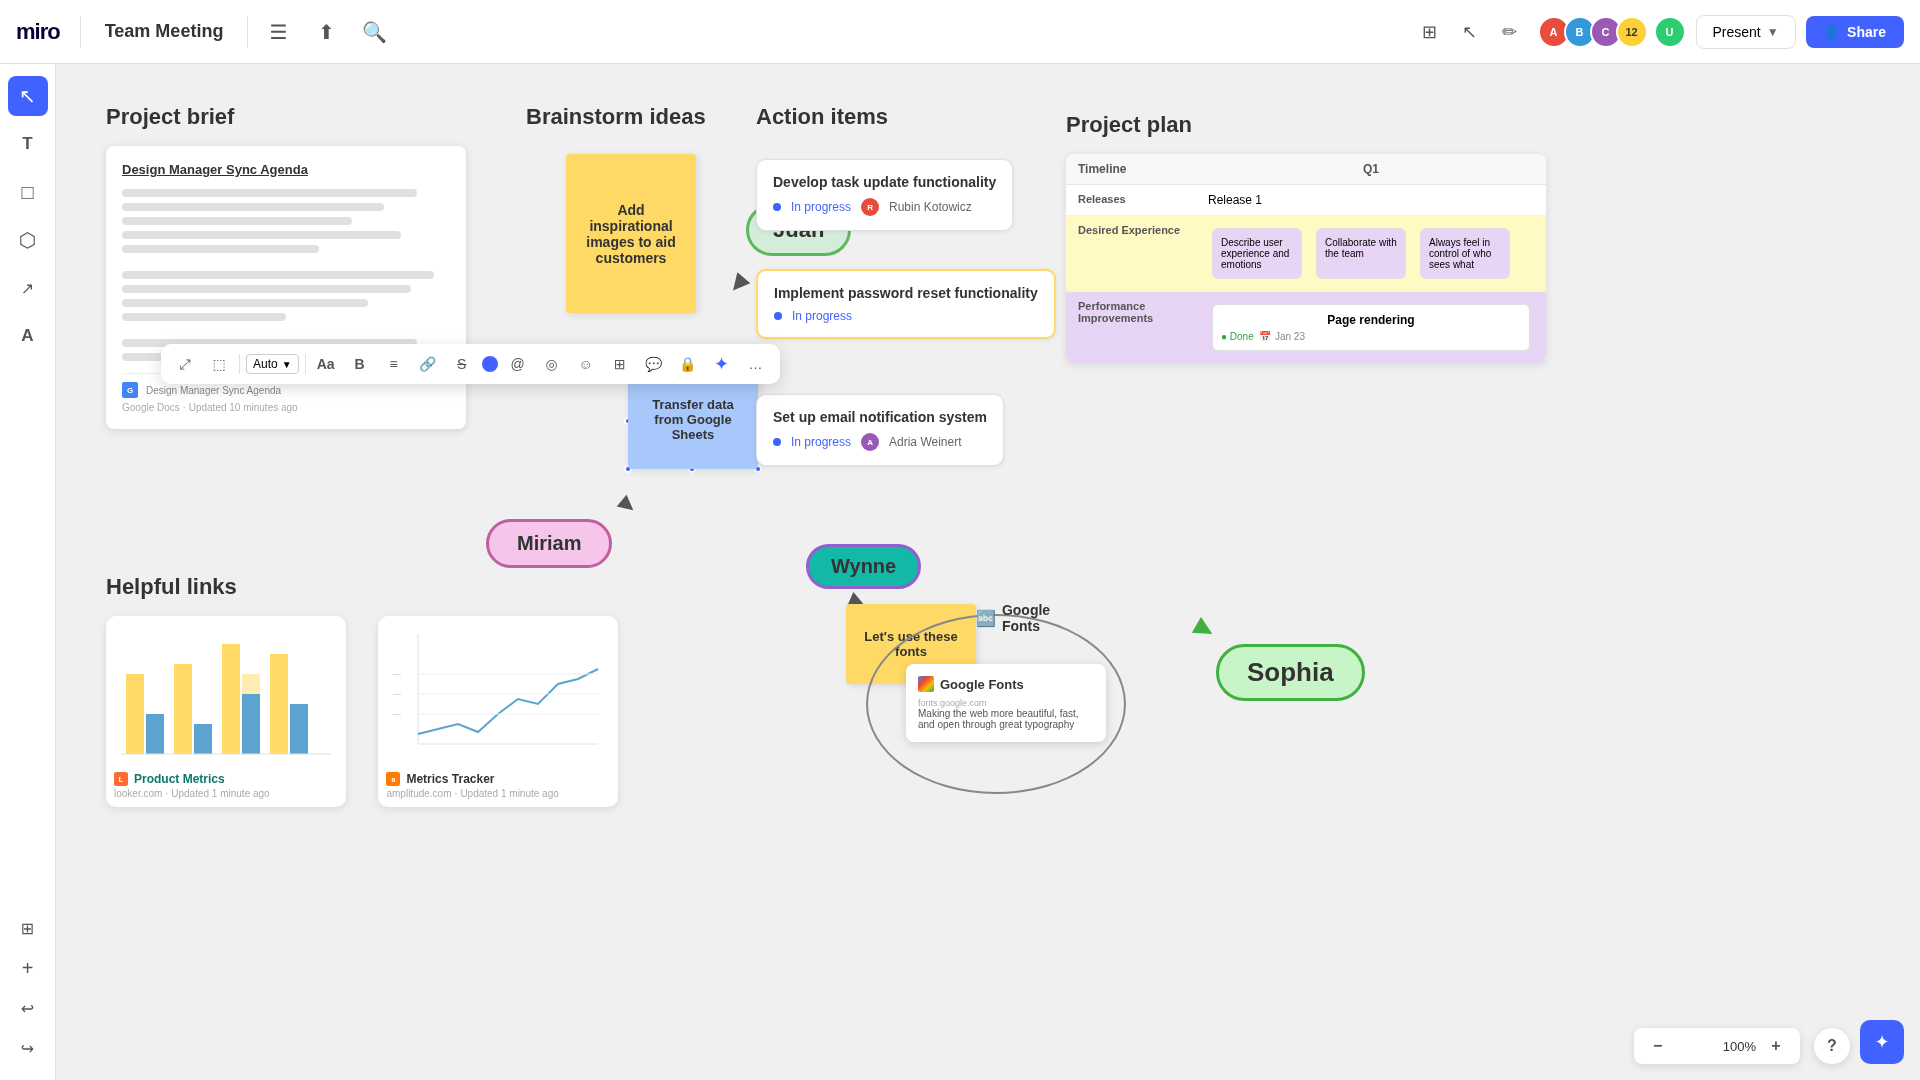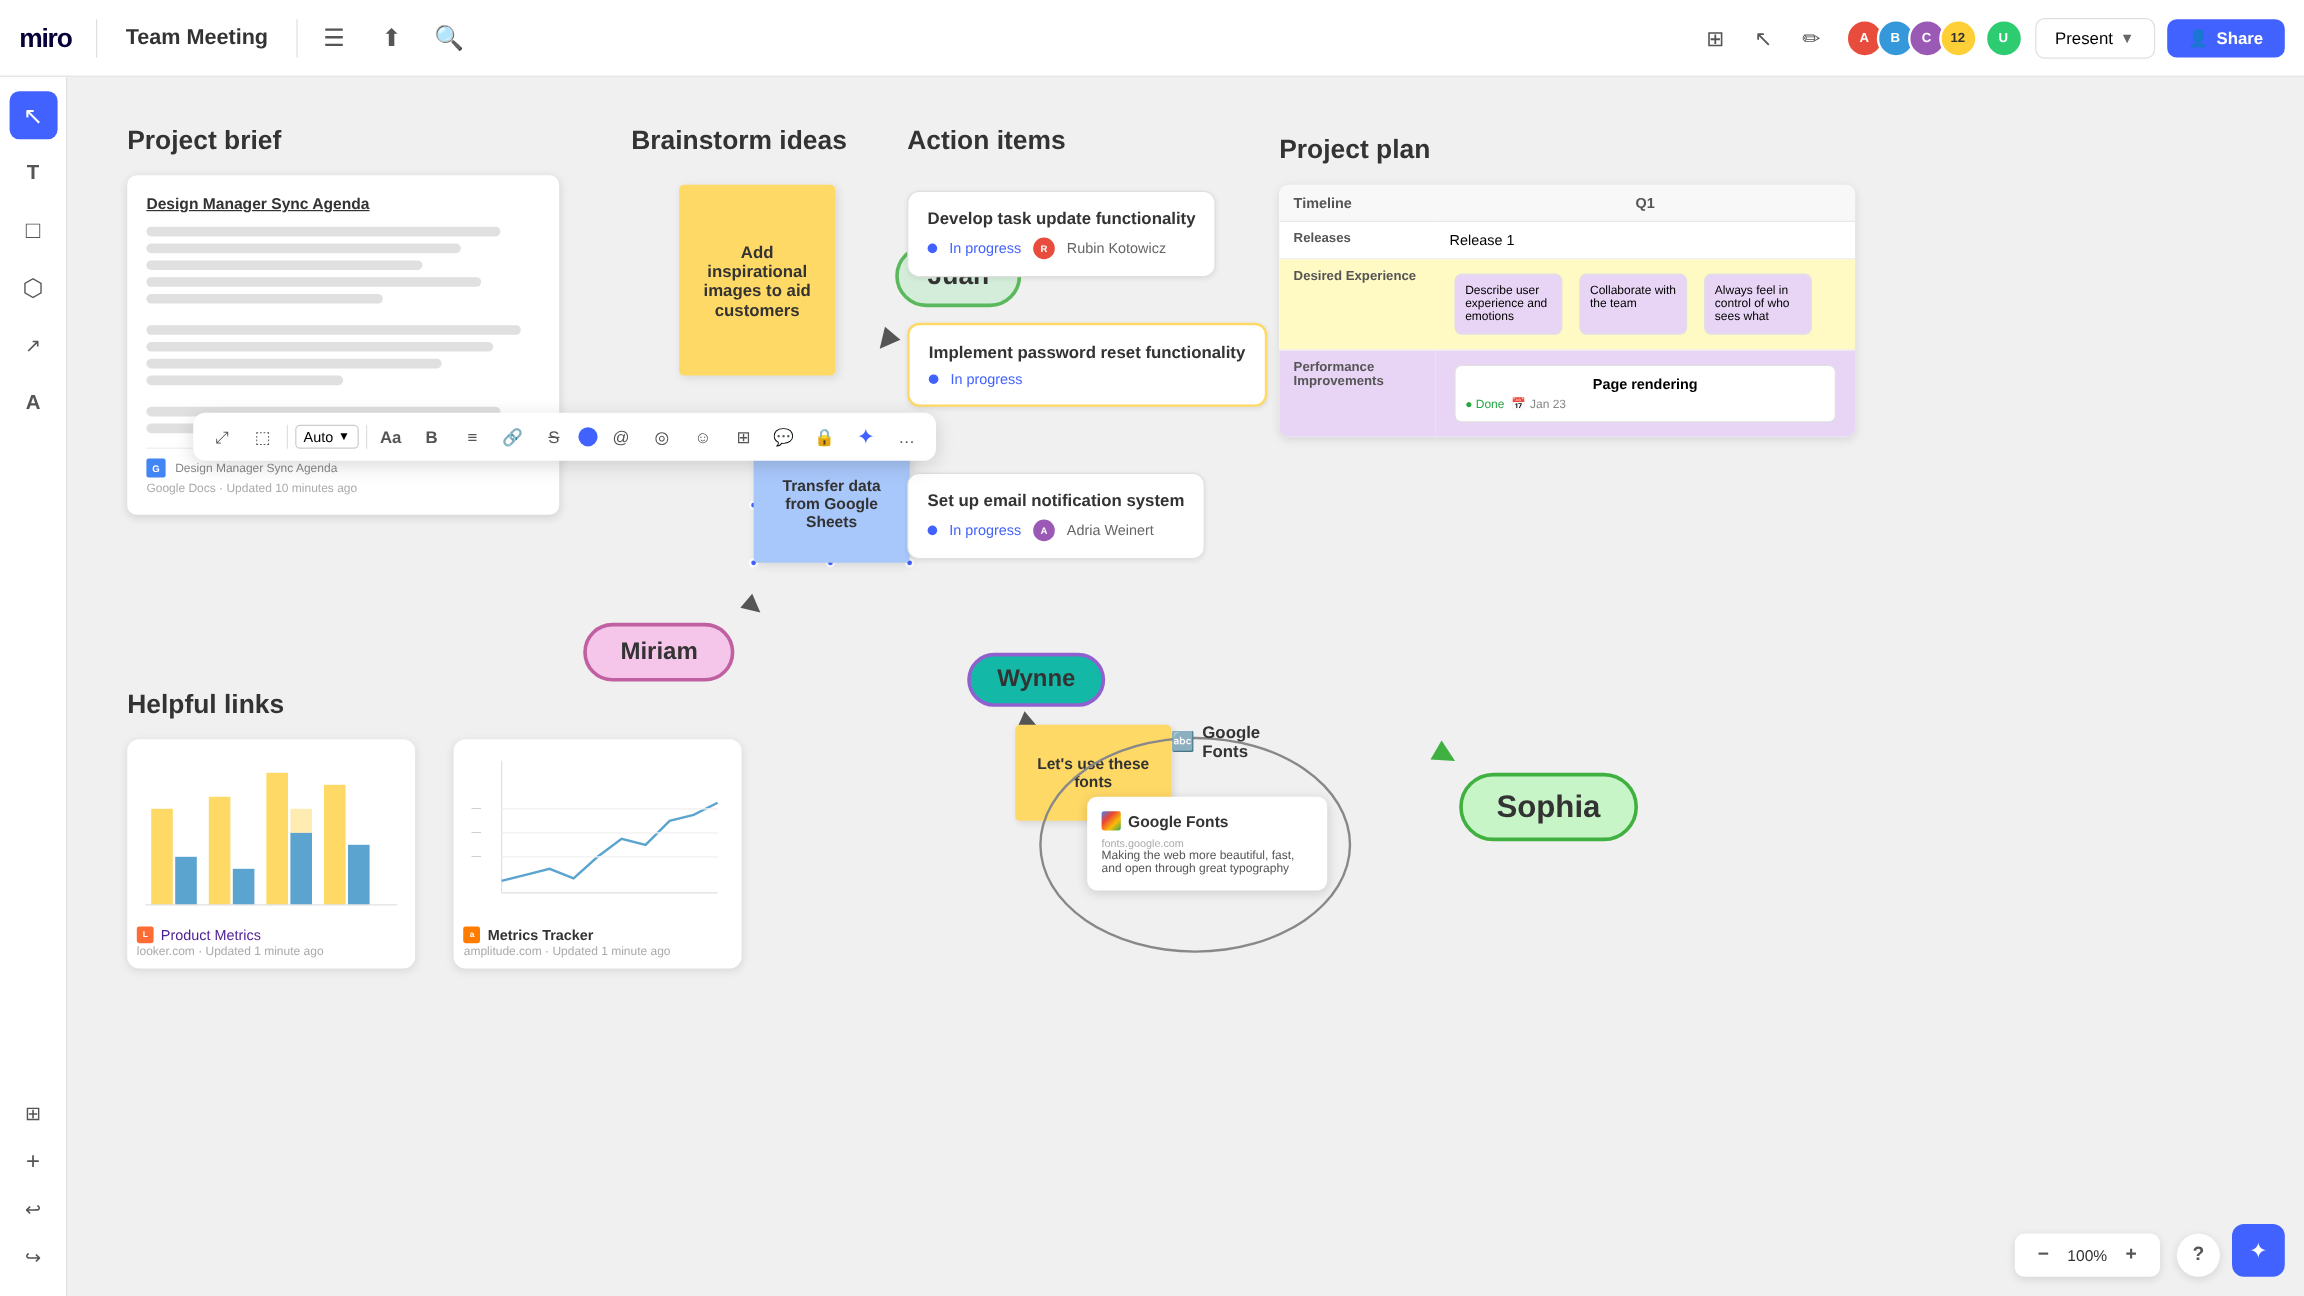--- a/index.html
+++ b/index.html
@@ -310,21 +310,21 @@
             <rect x="126" y="50" width="18" height="20" fill="#ffd966" opacity="0.5"></rect>
 
             <rect x="154" y="30" width="18" height="100" fill="#ffd966"></rect>
             <rect x="174" y="80" width="18" height="50" fill="#5ba4cf"></rect>
 
             <line x1="5" y1="130" x2="215" y2="130" stroke="#e0e0e0" stroke-width="1"></line>
           </svg>
         </div>
         <div class="link-footer">
           <div style="width:14px;height:14px;background:#ff6b35;border-radius:2px;display:flex;align-items:center;justify-content:center;color:#fff;font-size:7px;font-weight:700;">L</div>
-          <span style="font-weight:400; font-size:12px; color:#4c1d95;">Product Metrics</span>
+          <span style="font-weight:700; font-size:12px; color:#0f766e;">Product Metrics</span>
         </div>
         <div style="font-size:10px; color:#aaa; margin-top:2px;">
           <span>looker.com</span> · <span>Updated 1 minute ago</span>
         </div>
       </div>
     </div>
 
     
     <div style="display:inline-block; vertical-align:top;">
       <div class="link-card">
@@ -438,21 +438,21 @@
   <div class="sophia-bubble">
     
     <div style="position:absolute; top:-30px; left:-20px; font-size:24px; transform:rotate(30deg); color:#40b040;">▶</div>
     <div class="bubble-oval-green">Sophia</div>
   </div>
 
 </div>
 
 <div class="zoom-bar" style="position:absolute; bottom:16px; right:120px; display:flex; align-items:center; gap:8px; background:#fff; border-radius:8px; padding:6px 12px; box-shadow:0 2px 8px rgba(0,0,0,0.12); z-index:100;">
   <div class="zoom-btn">−</div>
-  <span style="font-size:13px; font-weight:500; color:#333;">100%</span>
+  <span style="font-size:13px; font-weight:500; color:#333;margin-left:45px;">100%</span>
   <div class="zoom-btn">+</div>
 </div>
 
 <div class="help-btn" style="position:absolute; bottom:16px; right:70px; width:36px; height:36px; border-radius:50%; background:#fff; box-shadow:0 2px 8px rgba(0,0,0,0.12); display:flex; align-items:center; justify-content:center; font-size:16px; font-weight:700; color:#555; cursor:pointer; z-index:100;">?</div>
 
 <div class="magic-btn" style="position:absolute; bottom:16px; right:16px; width:44px; height:44px; background:#4262ff; border-radius:10px; display:flex; align-items:center; justify-content:center; cursor:pointer; z-index:100;">
   <span style="color:#fff; font-size:18px;">✦</span>
 </div>
 
 </body></html>

